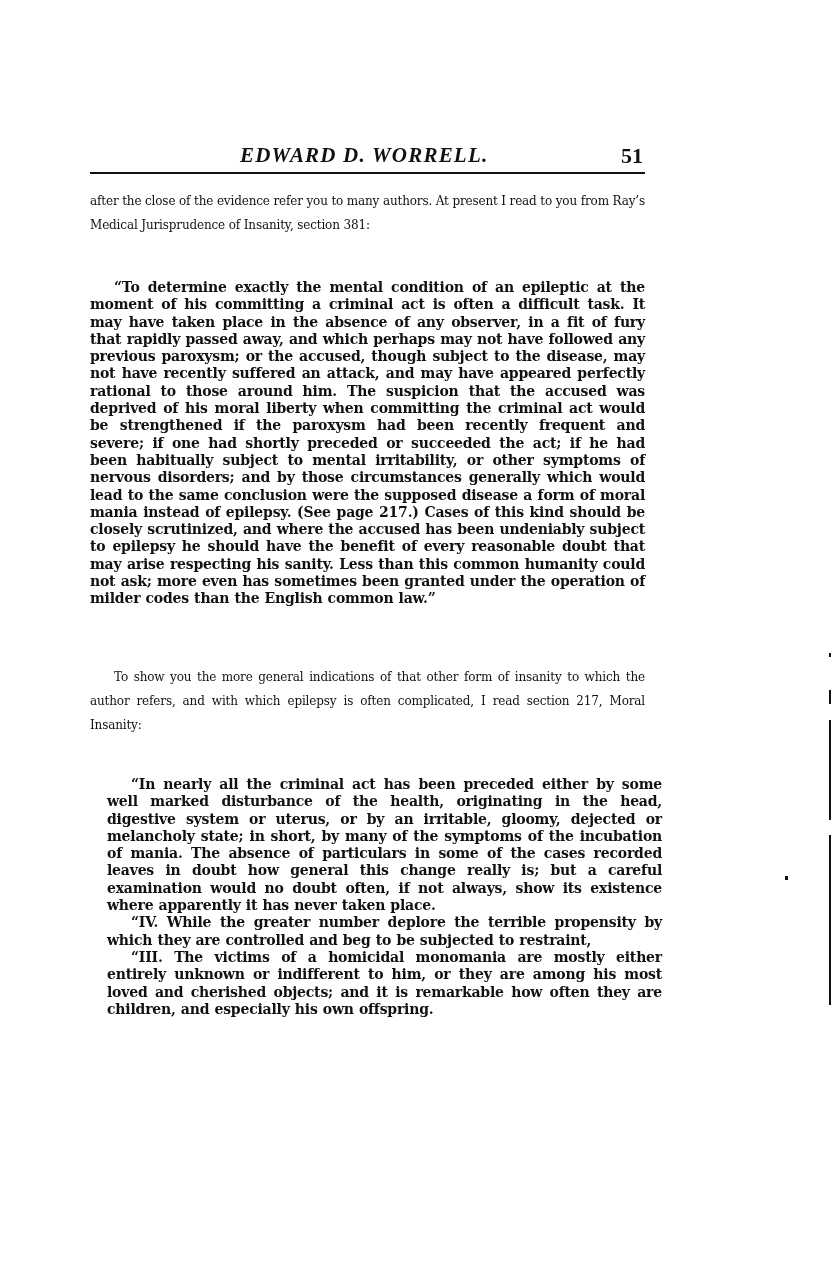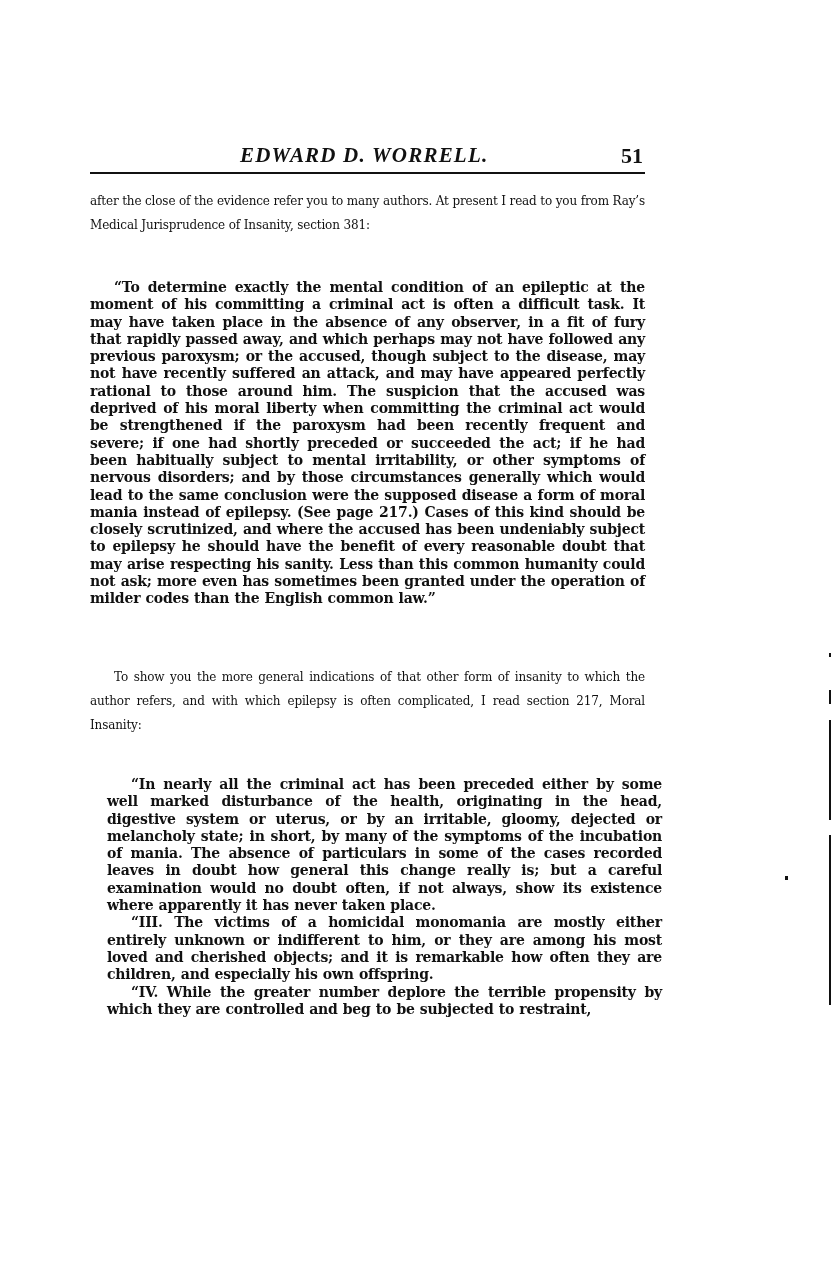--- a/index.html
+++ b/index.html
@@ -30,22 +30,22 @@
   <div class="head-rule"></div>
 
   <p id="p1" class="body-text">after the close of the evidence refer you to many authors. At present I read to you from Ray’s Medical Jurisprudence of Insanity, section 381:</p>
 
   <p id="q1" class="quote-text indent">“To determine exactly the mental condition of an epileptic at the moment of his committing a criminal act is often a difficult task. It may have taken place in the absence of any observer, in a fit of fury that rapidly passed away, and which perhaps may not have followed any previous paroxysm; or the accused, though subject to the disease, may not have recently suffered an attack, and may have appeared perfectly rational to those around him. The suspicion that the accused was deprived of his moral liberty when committing the criminal act would be strengthened if the paroxysm had been recently frequent and severe; if one had shortly preceded or succeeded the act; if he had been habitually subject to mental irritability, or other symptoms of nervous disorders; and by those circumstances generally which would lead to the same conclusion were the supposed disease a form of moral mania instead of epilepsy. (See page 217.) Cases of this kind should be closely scrutinized, and where the accused has been undeniably subject to epilepsy he should have the benefit of every reasonable doubt that may arise respecting his sanity. Less than this common humanity could not ask; more even has sometimes been granted under the operation of milder codes than the English common law.”</p>
 
   <p id="p2" class="body-text indent">To show you the more general indications of that other form of insanity to which the author refers, and with which epilepsy is often complicated, I read section 217, Moral Insanity:</p>
 
   <div id="q2">
     <p class="quote-text indent">“In nearly all the criminal act has been preceded either by some well marked disturbance of the health, originating in the head, digestive system or uterus, or by an irritable, gloomy, dejected or melancholy state; in short, by many of the symptoms of the incubation of mania. The absence of particulars in some of the cases recorded leaves in doubt how general this change really is; but a careful examination would no doubt often, if not always, show its existence where apparently it has never taken place.</p>
+    <p class="quote-text indent">“IV. While the greater number deplore the terrible propensity by which they are controlled and beg to be subjected to restraint,</p>
     <p class="quote-text indent">“III. The victims of a homicidal monomania are mostly either entirely unknown or indifferent to him, or they are among his most loved and cherished objects; and it is remarkable how often they are children, and especially his own offspring.</p>
-    <p class="quote-text indent">“IV. While the greater number deplore the terrible propensity by which they are controlled and beg to be subjected to restraint,</p>
   </div>
 </div>
 
 <div class="scan-edge" style="top:653px;height:4px;"></div>
 <div class="scan-edge" style="top:690px;height:14px;"></div>
 <div class="scan-edge" style="top:720px;height:100px;"></div>
 <div class="scan-edge" style="top:835px;height:170px;"></div>
 <div class="scan-dot"></div>
 
 </body></html>

